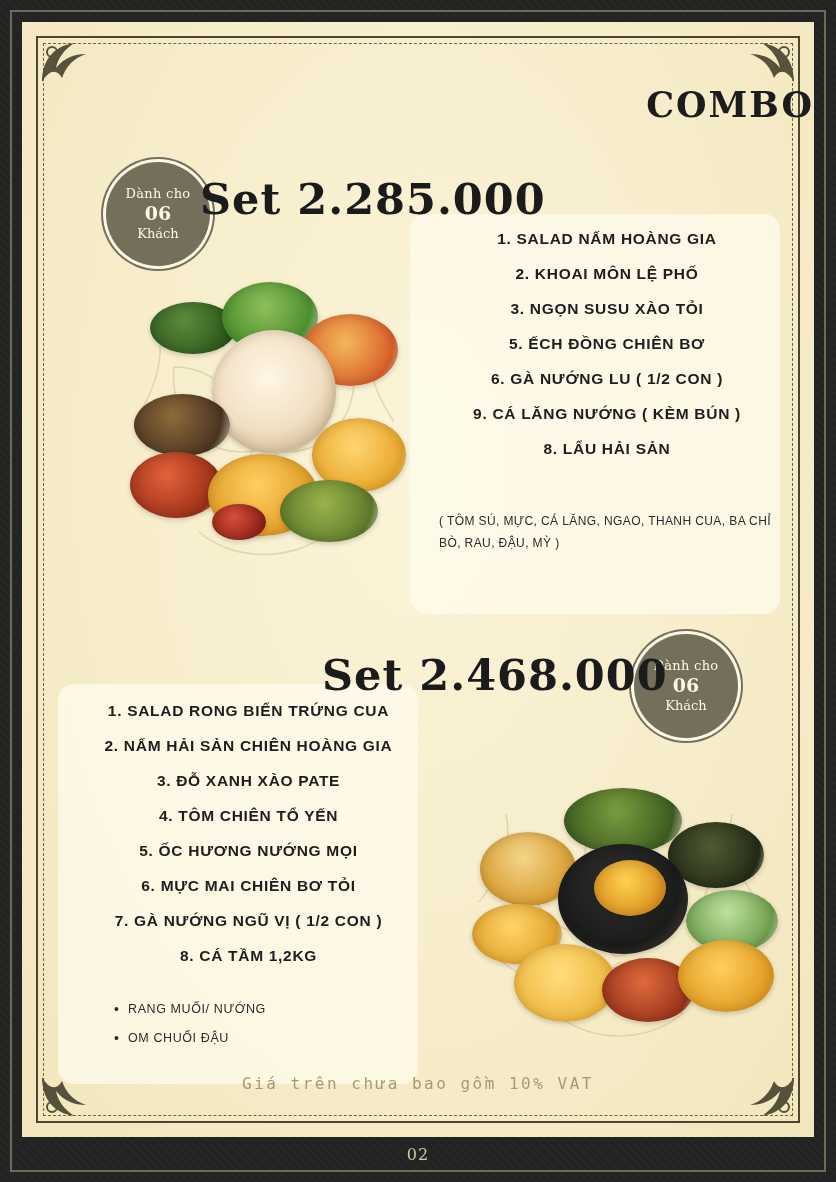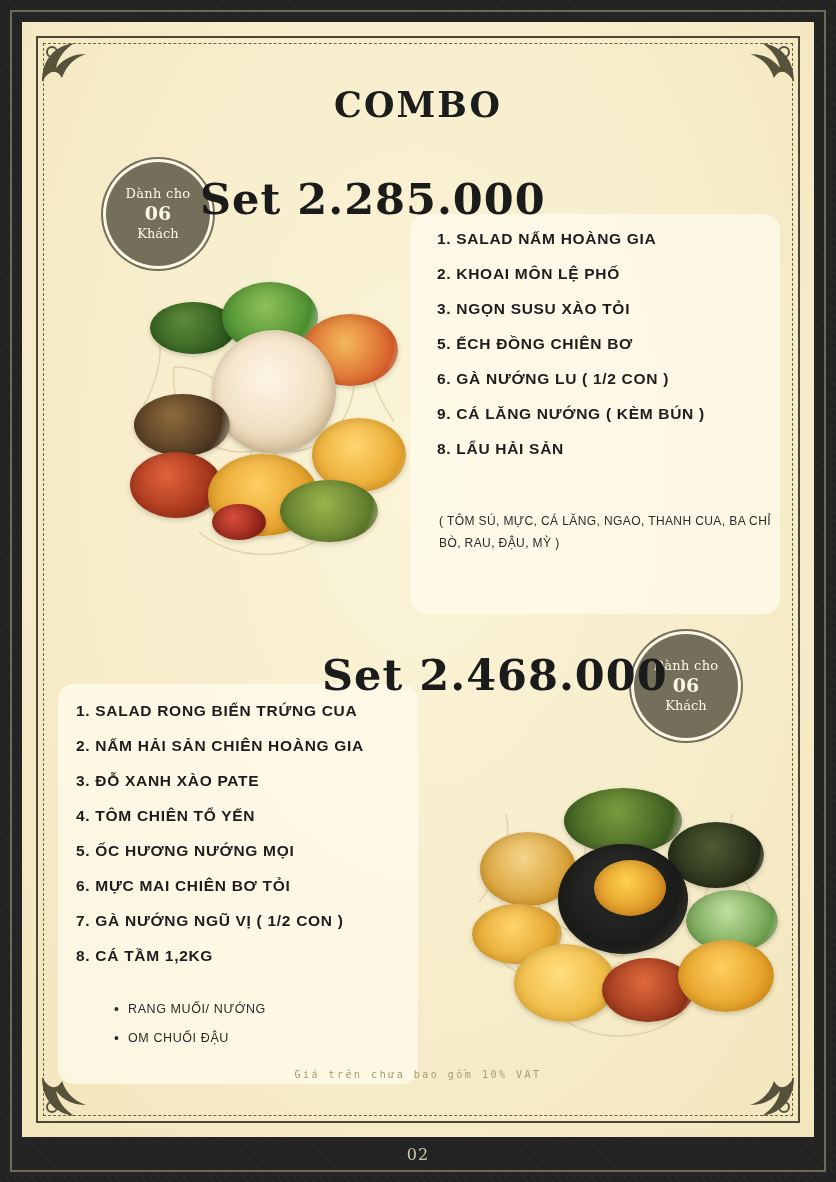--- a/index.html
+++ b/index.html
@@ -68,21 +68,21 @@
   .corner.tl { left: 18px;  top: 18px; }
   .corner.tr { right: 18px; top: 18px; transform: scaleX(-1); }
   .corner.bl { left: 18px;  bottom: 18px; transform: scaleY(-1); }
   .corner.br { right: 18px; bottom: 18px; transform: scale(-1,-1); }
 
   
   .combo-title {
     position: absolute;
     left: 0; right: 0;
     top: 62px;
-    text-align: center;
+    text-align: right;
     font-family: "DejaVu Serif", serif;
     font-weight: bold;
     font-size: 35px;
     letter-spacing: 2px;
     color: #1c1c1c;
   }
 
   
   .set-price {
     position: absolute;
@@ -127,20 +127,21 @@
     list-style: none;
   }
   .dish-list li {
     font-family: "Liberation Sans", sans-serif;
     font-weight: bold;
     font-size: 15.5px;
     letter-spacing: .7px;
     color: #1d1d1d;
     margin-bottom: 17px;
     white-space: nowrap;
+    text-align: center;
   }
   .note {
     position: absolute;
     font-size: 12px;
     letter-spacing: .4px;
     color: #2a2a2a;
     line-height: 1.85;
     max-width: 360px;
   }
   .sub-list {
@@ -186,24 +187,24 @@
     content: "";
     position: absolute;
     inset: 0;
     border-radius: 50%;
     box-shadow: inset 0 0 12px rgba(0,0,0,.18);
   }
 
   .footer-note {
     position: absolute;
     left: 0; right: 0;
-    bottom: 57px;
+    bottom: 44px;
     text-align: center;
     font-family: "DejaVu Sans Mono", monospace;
-    font-size: 10px;
+    font-size: 16px;
     letter-spacing: 2.5px;
     color: #a49b76;
   }
   .page-number {
     position: absolute;
     left: 0; right: 0;
     bottom: 18px;
     text-align: center;
     font-family: "DejaVu Serif", serif;
     font-size: 16px;

